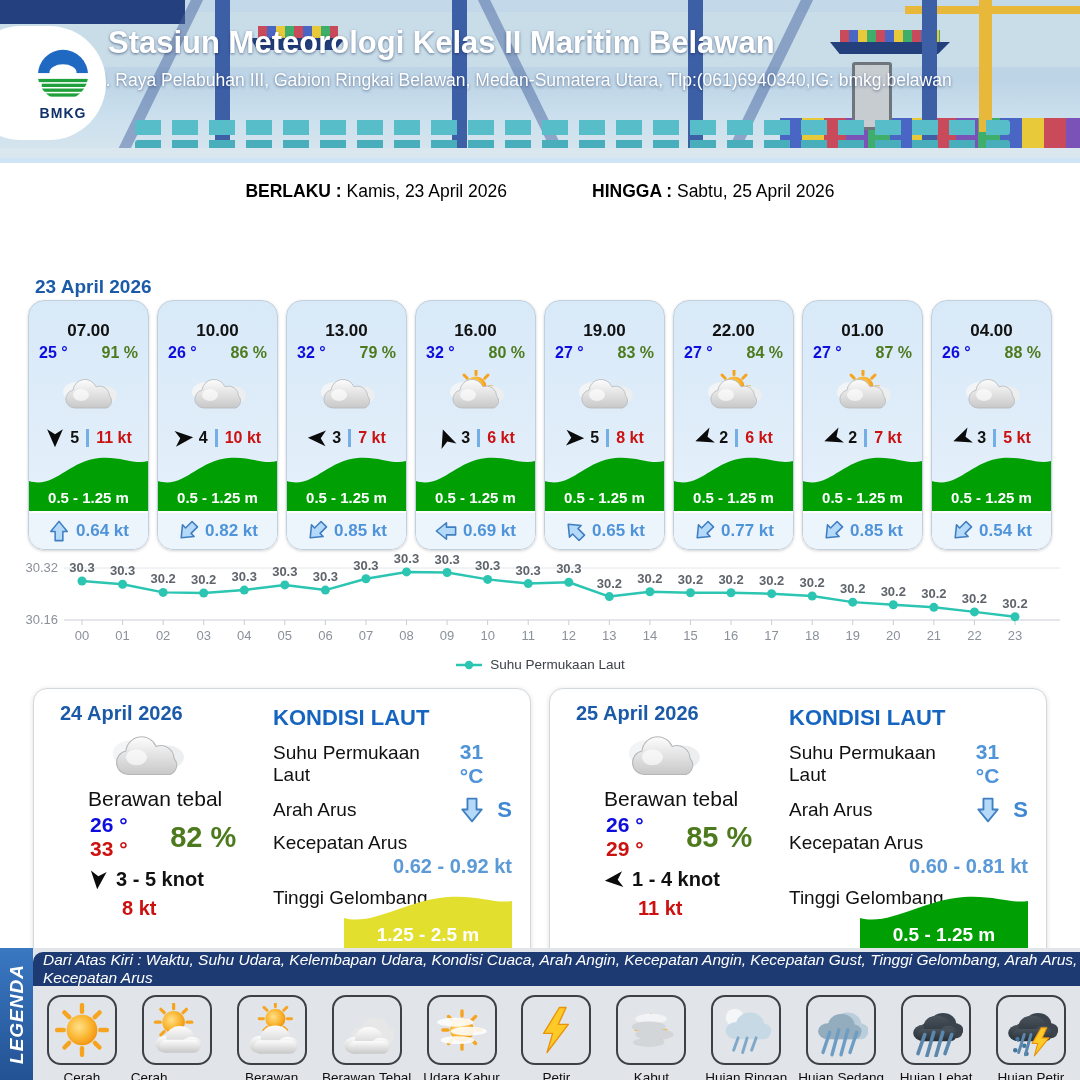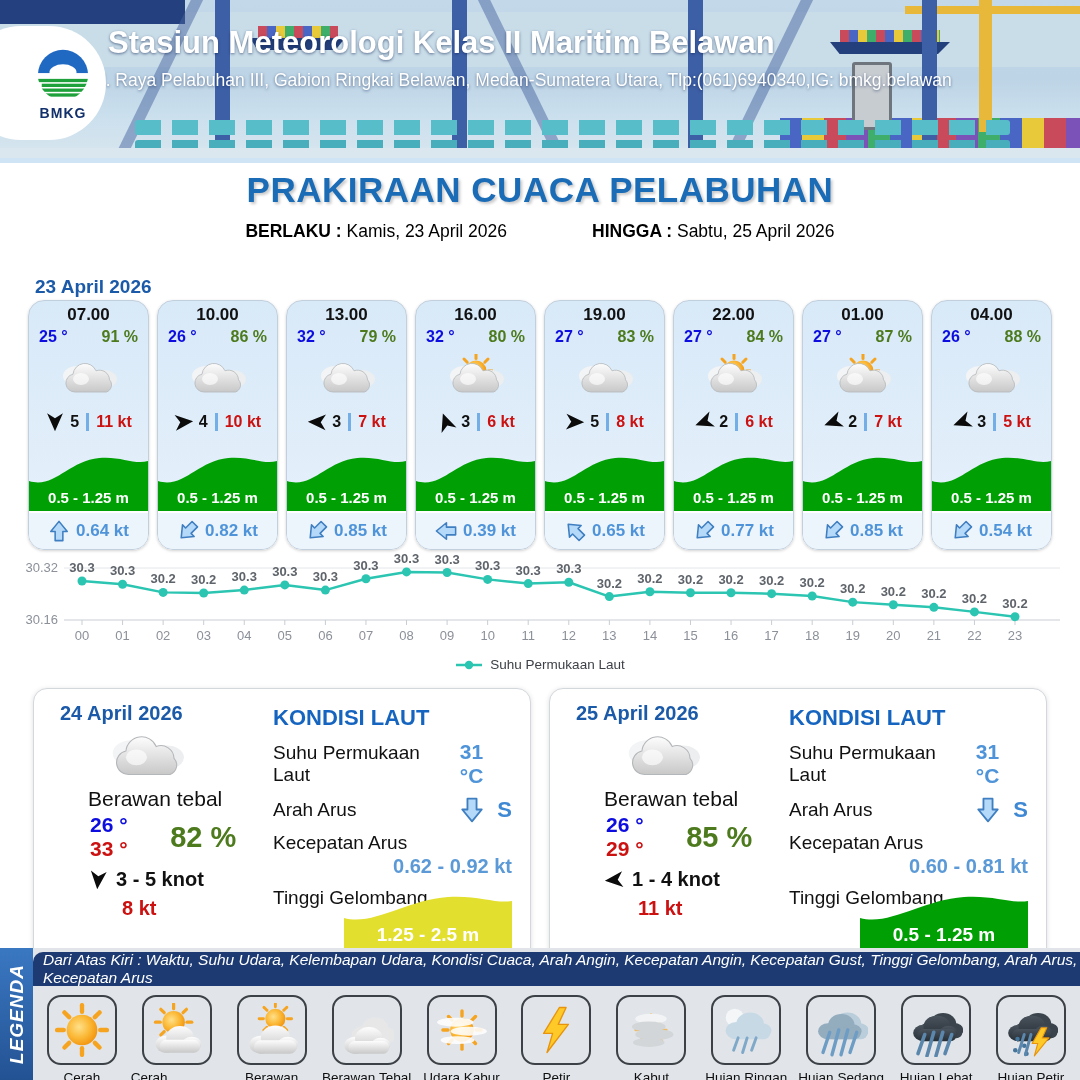--- a/index.html
+++ b/index.html
@@ -45,21 +45,21 @@
   .sub-title{margin:3px 0 0;font-size:27px;font-weight:bold;color:#4d9ddb;text-shadow:1px 1px 2px rgba(0,0,0,.18);}
   .validity{display:flex;justify-content:center;gap:85px;margin-top:11px;font-size:17.5px;color:#000;}
   .vlabel{font-weight:bold;}
   .date-label{position:absolute;top:276px;left:35px;font-size:19px;font-weight:bold;color:#1b5aa8;}
 
   
   .cards-row{position:absolute;top:300px;left:28px;right:28px;display:flex;gap:8px;}
   .fcard{flex:1;height:248px;border-radius:16px;border:1px solid #c2cfdc;overflow:hidden;position:relative;
          background:linear-gradient(#d8e9f8,#e7f1fb);box-shadow:0 1px 3px rgba(0,0,0,.18);
          display:flex;flex-direction:column;align-items:center;}
-  .ftime{margin-top:4px;font-weight:bold;font-size:17px;}
+  .ftime{margin-top:20px;font-weight:bold;font-size:17px;}
   .fth{width:100%;display:flex;justify-content:space-between;padding:3px 10px 0;box-sizing:border-box;
        font-weight:bold;font-size:16px;}
   .ftemp{color:#0d0ddf;}  .fhum{color:#4c7a1d;}
   .wicon{width:66px;height:46px;margin-top:8px;}
   .sunpart{display:none;}
   .wicon[data-icon="cerah-berawan"] .sunpart{display:inline;}
   .fwind{display:flex;align-items:center;gap:5px;margin-top:12px;font-weight:bold;font-size:16px;}
   .dart{width:20px;height:20px;flex:none;}
   .fsep{width:3px;height:18px;background:#74aee6;margin:0 2px;}
   .fspd{color:#cc1111;}
@@ -316,21 +316,20 @@
     </div>
 
     <div class="hdr-text">
       <div class="station">Stasiun Meteorologi Kelas II Maritim Belawan</div>
       <div class="addr">Jl. Raya Pelabuhan III, Gabion Ringkai Belawan, Medan-Sumatera Utara, Tlp:(061)6940340,IG: bmkg.belawan</div>
     </div>
   </header>
   <div class="hdr-sep"></div>
 
   <section class="titleblock">
-    <h1 class="main-title">PRAKIRAAN CUACA PELABUHAN</h1>
     <div class="validity">
       <span><span class="vlabel">BERLAKU :</span>
         <span>Kamis, 23 April 2026</span></span>
       <span><span class="vlabel">HINGGA :</span>
         <span>Sabtu, 25 April 2026</span></span>
     </div>
   </section>
 
   <div class="date-label">23 April 2026</div>
 
@@ -461,21 +460,21 @@
         <div class="fwave">
           <svg viewBox="0 0 122 64" preserveAspectRatio="none">
             <path d="M0,32 C26,40 40,12 72,9 C94,7 108,16 122,12 L122,64 L0,64 Z" fill="#00a005"></path>
           </svg>
           <span class="fwavetxt">0.5 - 1.25 m</span>
         </div>
         <div class="fcur">
           <svg class="barrow" viewBox="0 0 24 24" style="transform: rotate(270deg);">
             <use href="#sym-blockarrow" width="24" height="24"></use>
           </svg>
-          <span>0.39 kt</span>
+          <span>0.69 kt</span>
         </div>
       </div>
 
       <div class="fcard">
         <div class="ftime">19.00</div>
         <div class="fth">
           <span class="ftemp">27 °</span>
           <span class="fhum">83 %</span>
         </div>
         <svg class="wicon" viewBox="0 0 64 46" data-icon="berawan">

